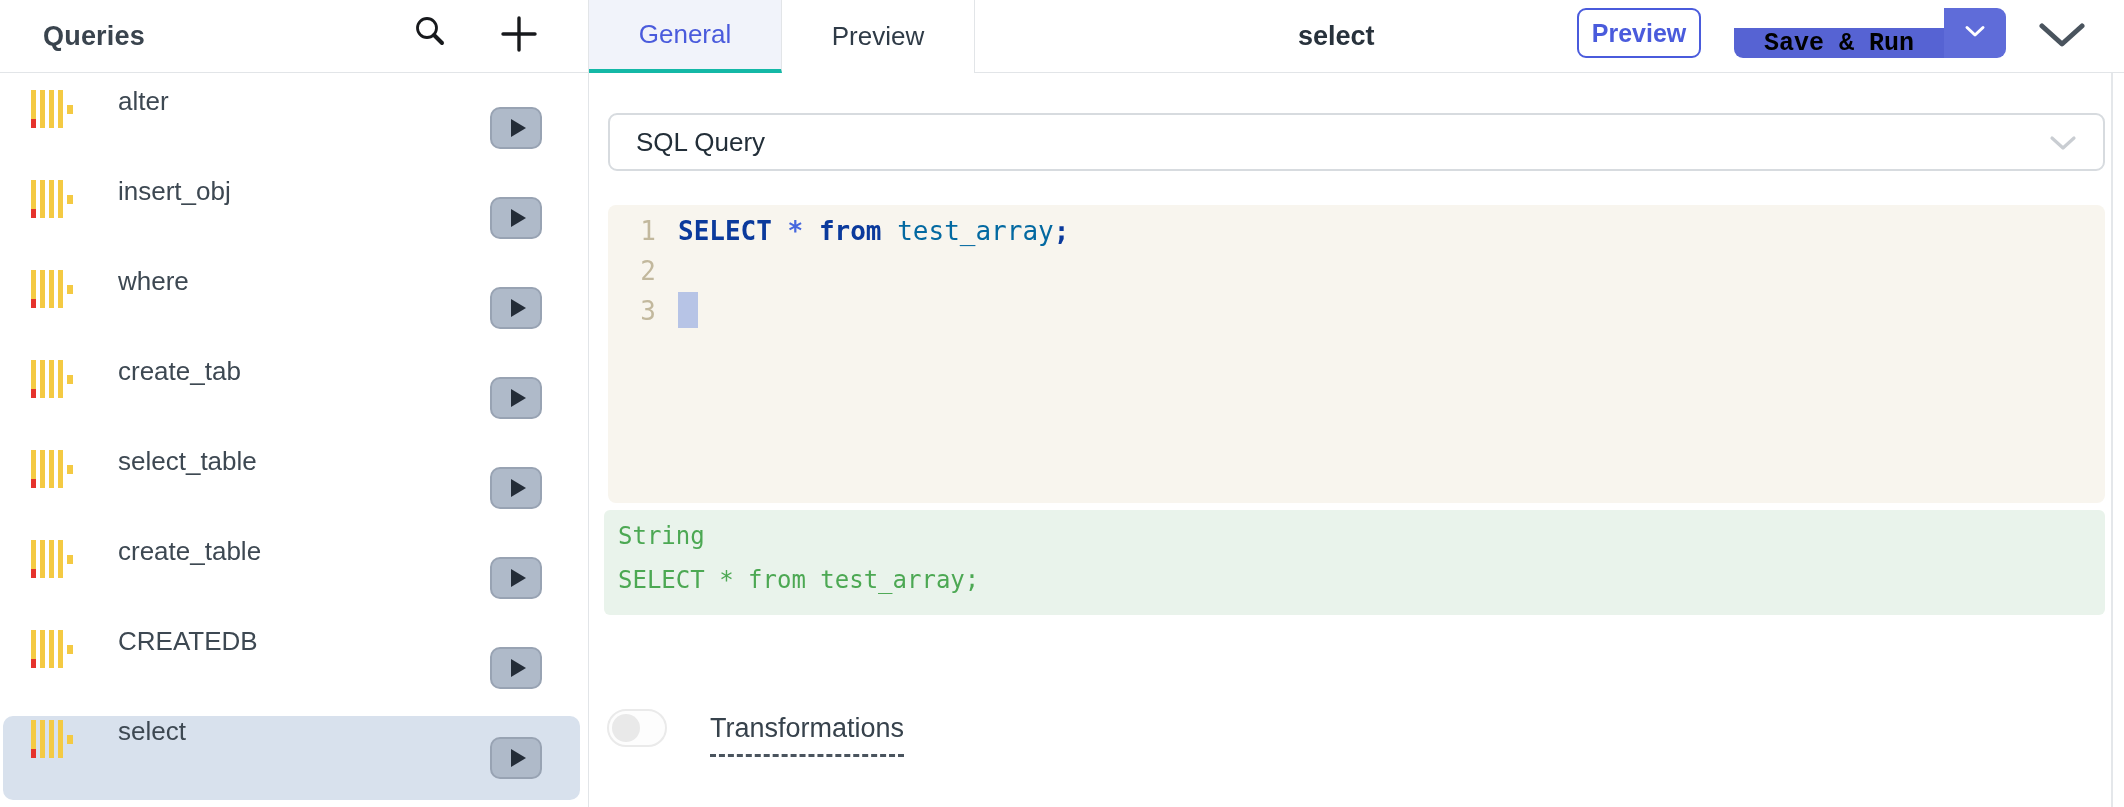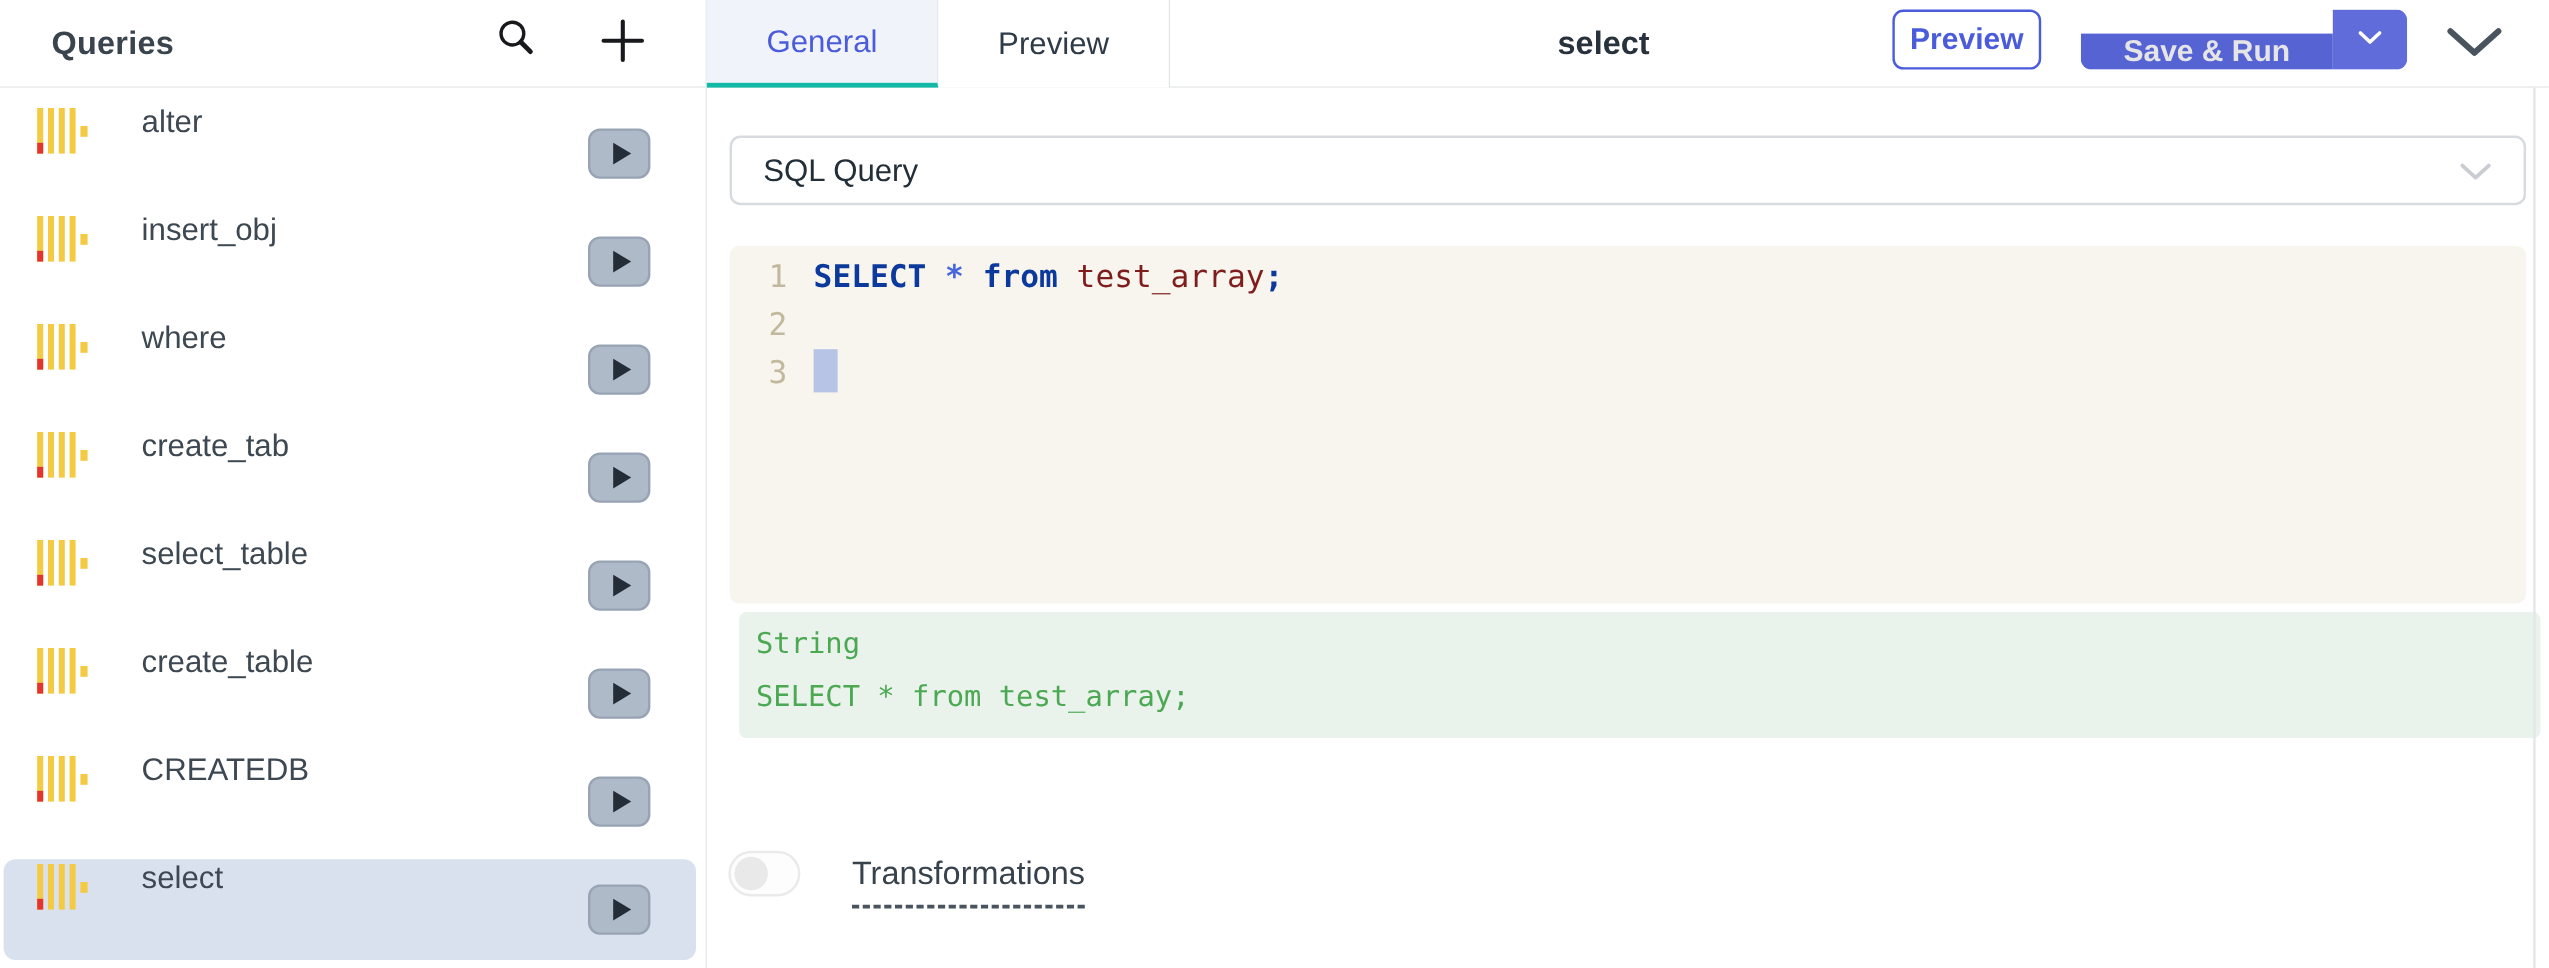--- a/index.html
+++ b/index.html
@@ -38,44 +38,44 @@
     justify-content:center;font-size:26px;color:#2F3B47;border-right:1px solid #E2E5E8;cursor:pointer;background:#fff;}
   .tab.active{background:#F1F3FA;color:#4A5BDC;border-bottom:4px solid #14b8a6;}
   .doc-title{position:absolute;left:709px;top:0;height:72px;display:flex;align-items:center;
     font-size:27px;font-weight:700;color:#28323C;}
   .preview-btn{position:absolute;left:988px;top:8px;width:124px;height:50px;background:#fff;
     border:2px solid #4A5BDC;border-radius:9px;color:#4A5BDC;font-weight:700;font-size:25px;
     display:flex;align-items:center;justify-content:center;box-sizing:border-box;cursor:pointer;
     font-family:"Liberation Sans",sans-serif;}
   .saverun{position:absolute;left:1145px;top:8px;width:272px;height:50px;border-radius:9px;
     overflow:hidden;display:flex;cursor:pointer;}
-  .saverun-main{width:210px;background:#5663D3;color:#e5e5e5;font-weight:700;font-size:25px;
+  .saverun-main{width:210px;background:#5663D3;color:#000000;font-weight:700;font-size:25px;
     display:flex;align-items:center;justify-content:center;border:none;cursor:pointer;
-    font-family:Liberation Sans, sans-serif;margin-top:20px;}
+    font-family:Liberation Mono, monospace;margin-top:20px;}
   .saverun-chev{flex:1;background:#5F6CD9;display:flex;align-items:center;justify-content:center;
     border:none;cursor:pointer;}
   .header-collapse{position:absolute;left:1448px;top:21px;width:50px;height:32px;background:none;
     border:none;padding:0;cursor:pointer;display:flex;align-items:center;justify-content:center;}
   .right-border{position:absolute;right:11px;top:73px;bottom:0;width:2px;background:#E4E7EA;}
   
   .sql-select{position:absolute;left:19px;top:113px;width:1497px;height:58px;background:#fff;
     border:2px solid #D7DBDF;border-radius:9px;box-sizing:border-box;display:flex;align-items:center;
     padding:0 26px;font-size:26px;color:#222E38;cursor:pointer;justify-content:space-between;text-align:right;}
   .code-editor{position:absolute;left:19px;top:205px;width:1497px;height:298px;background:#F8F5EE;
     border-radius:8px;font-family:"DejaVu Sans Mono",monospace;font-size:26px;
     padding-top:6px;box-sizing:border-box;cursor:text;}
   .code-line{display:flex;height:40px;line-height:40px;}
   .gutter{width:48px;text-align:right;color:#C2B89D;flex:none;user-select:none;}
   .code-content{margin-left:22px;white-space:pre;}
   .tok-kw{color:#0B3A9C;font-weight:700;}
   .tok-op{color:#4667DE;font-weight:700;}
-  .tok-var{color:#7f1d1d;}
+  .tok-var{color:#0369a1;}
   .tok-punct{color:#0B3A9C;font-weight:700;}
   .cursor-block{display:inline-block;width:20px;height:36px;background:#B7C4E6;vertical-align:-8px;}
-  .eval-popup{position:absolute;left:27px;top:510px;width:1501px;height:105px;background:#E9F3EB;
+  .eval-popup{position:absolute;left:15px;top:510px;width:1501px;height:105px;background:#E9F3EB;
     border-radius:6px;font-family:"DejaVu Sans Mono",monospace;font-size:24px;color:#4CA853;
     box-sizing:border-box;padding:12px 0 0 14px;}
   .eval-value{margin-top:16px;}
   .transform-row{position:absolute;left:18px;top:709px;display:flex;align-items:flex-start;}
   .toggle{width:60px;height:38px;border:2px solid #EAEAEA;border-radius:20px;background:#FDFDFD;
     box-sizing:border-box;position:relative;cursor:pointer;flex:none;}
   .toggle-knob{position:absolute;left:3px;top:3px;width:28px;height:28px;border-radius:50%;background:#E9E9E9;}
   .transform-label{margin-left:43px;margin-top:2px;font-size:27px;color:#37424C;line-height:34px;
     padding-bottom:9px;border-bottom:3px dashed #4A545E;cursor:default;}
 </style>

